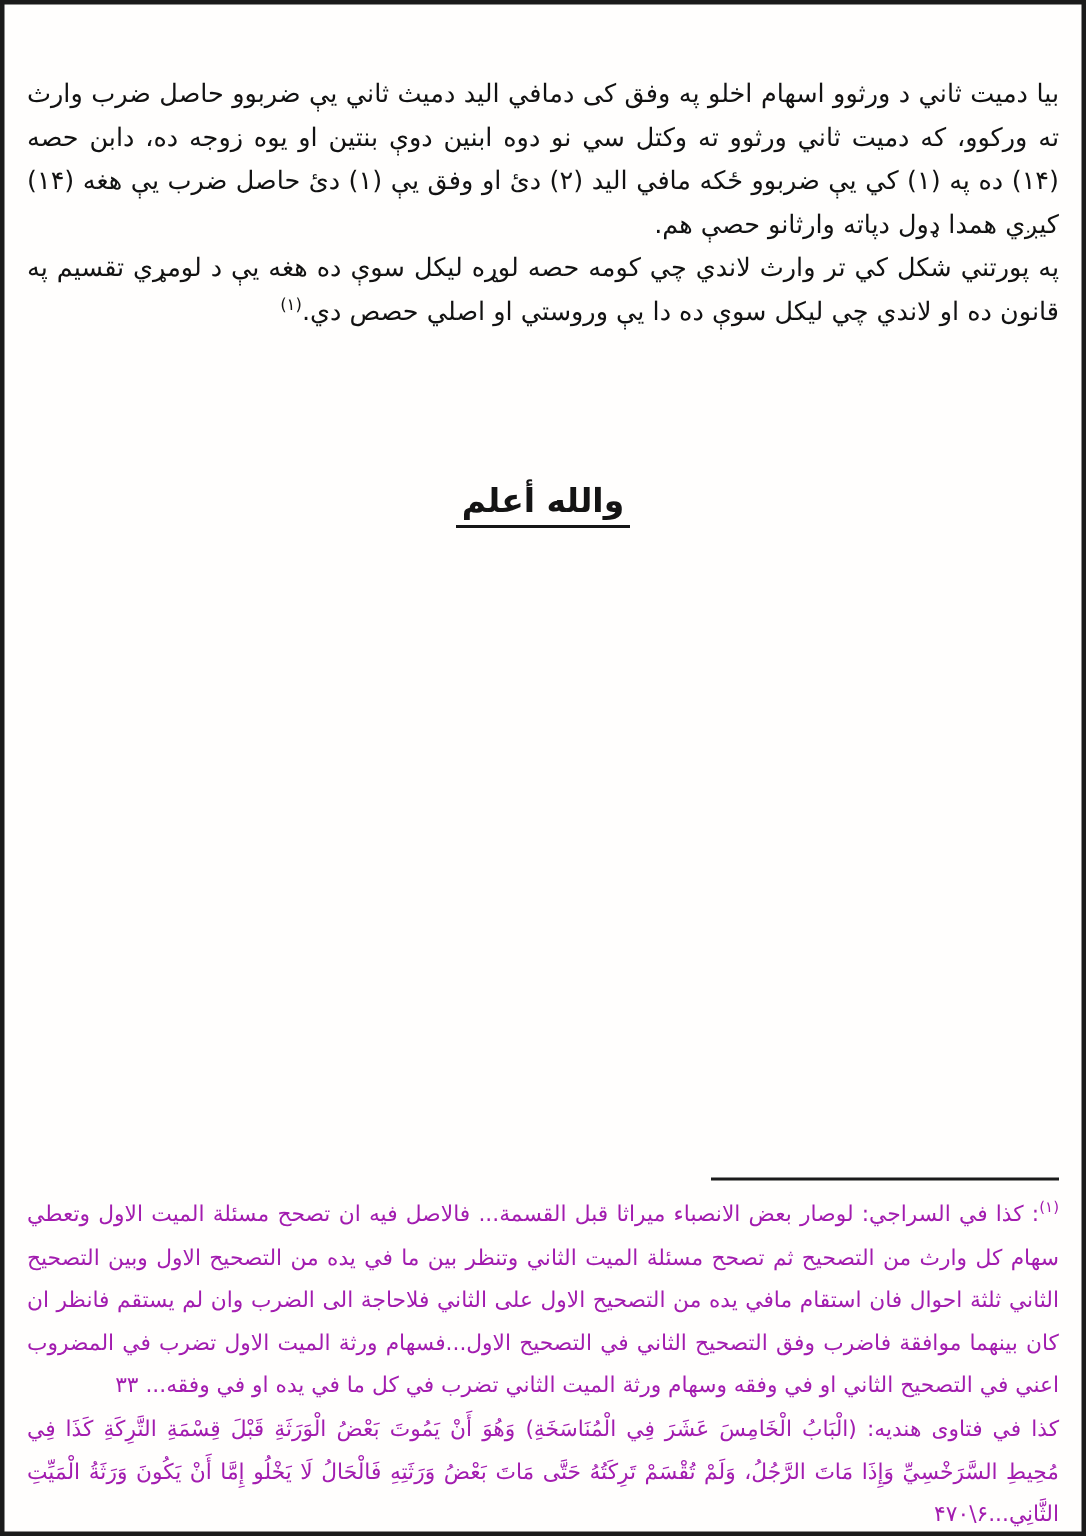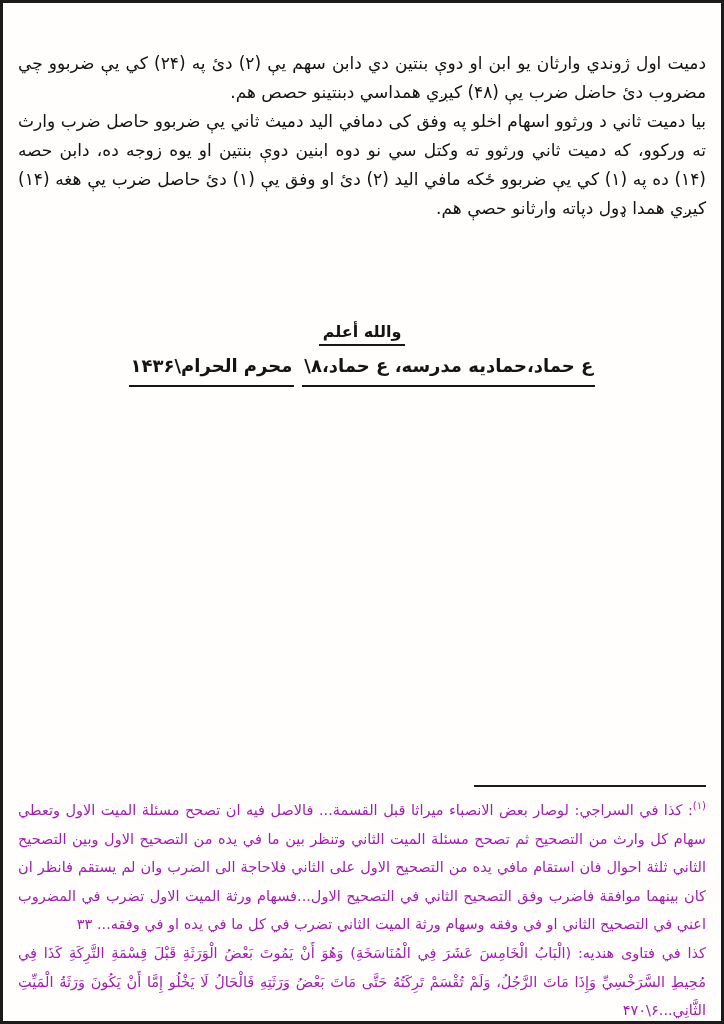--- a/index.html
+++ b/index.html
@@ -33,21 +33,21 @@
     line-height:0;
   }
   .signature{
     margin-top:99px;
     text-align:center;
     direction:rtl;
   }
   .sig-top span{
     display:inline-block;
     font-weight:bold;
-    font-size:16px;
+    font-size:22px;
     padding:0 4px 3px 4px;
     border-bottom:2px solid #161616;
   }
   .sig-bottom{
     margin-top:5px;
     font-weight:bold;
     font-size:18px;
     line-height:30px;
     white-space:nowrap;
   }
@@ -84,30 +84,27 @@
   }
 </style>
 </head>
 <body>
 
 <div class="page">
 
   <div class="content">
 
     <div class="body-text">
-      <p>دميت اول ژوندي وارثان يو ابن او دوې بنتين دي دابن سهم يې (۲) دئ په (۲۴) کي يې ضربوو چي مضروب دئ حاضل ضرب يې (۴۸) کيږي همداسي دبنتينو حصص هم.</p>
       <p>بيا دميت ثاني د ورثوو اسهام اخلو په وفق کی دمافي اليد دميث ثاني يې ضربوو حاصل ضرب وارث ته ورکوو، که دميت ثاني ورثوو ته وکتل سي نو دوه ابنين دوې بنتين او يوه زوجه ده، دابن حصه (۱۴) ده په (۱) کي يې ضربوو ځکه مافي اليد (۲) دئ او وفق يې (۱) دئ حاصل ضرب يې هغه (۱۴) کيږي همدا ډول دپاته وارثانو حصې هم.</p>
+      <p><span>په پورتني شکل کي تر وارث لاندي چي کومه حصه لوړه ليکل سوې ده هغه يې د لومړي تقسيم په قانون ده او لاندي چي ليکل سوې ده دا يې وروستي او اصلي حصص دي.</span><sup>(۱)</sup></p>
     </div>
 
     <div class="signature">
       <div class="sig-top">
         <span>والله أعلم</span>
-      </div>
-      <div class="sig-bottom">
-        <span class="seg">ع حماد،حماديه مدرسه، ع حماد،۸\</span><span class="seg">محرم الحرام\۱۴۳۶</span>
       </div>
     </div>
 
   </div>
 
   <div class="footnote">
     <div class="footnote-rule"></div>
     <p><sup>(۱)</sup><span>: كذا في السراجي: لوصار بعض الانصباء ميراثا قبل القسمة... فالاصل فيه ان تصحح مسئلة الميت الاول وتعطي سهام كل وارث من التصحيح ثم تصحح مسئلة الميت الثاني وتنظر بين ما في يده من التصحيح الاول وبين التصحيح الثاني ثلثة احوال فان استقام مافي يده من التصحيح الاول على الثاني فلاحاجة الى الضرب وان لم يستقم فانظر ان كان بينهما موافقة فاضرب وفق التصحيح الثاني في التصحيح الاول...فسهام ورثة الميت الاول تضرب في المضروب اعني في التصحيح الثاني او في وفقه وسهام ورثة الميت الثاني تضرب في كل ما في يده او في وفقه... ۳۳</span></p>
     <p>كذا في فتاوى هنديه: (الْبَابُ الْخَامِسَ عَشَرَ فِي الْمُنَاسَخَةِ) وَهُوَ أَنْ يَمُوتَ بَعْضُ الْوَرَثَةِ قَبْلَ قِسْمَةِ التَّرِكَةِ كَذَا فِي مُحِيطِ السَّرَخْسِيِّ وَإِذَا مَاتَ الرَّجُلُ، وَلَمْ تُقْسَمْ تَرِكَتُهُ حَتَّى مَاتَ بَعْضُ وَرَثَتِهِ فَالْحَالُ لَا يَخْلُو إِمَّا أَنْ يَكُونَ وَرَثَةُ الْمَيِّتِ الثَّانِي...۶\۴۷۰</p>
   </div>

